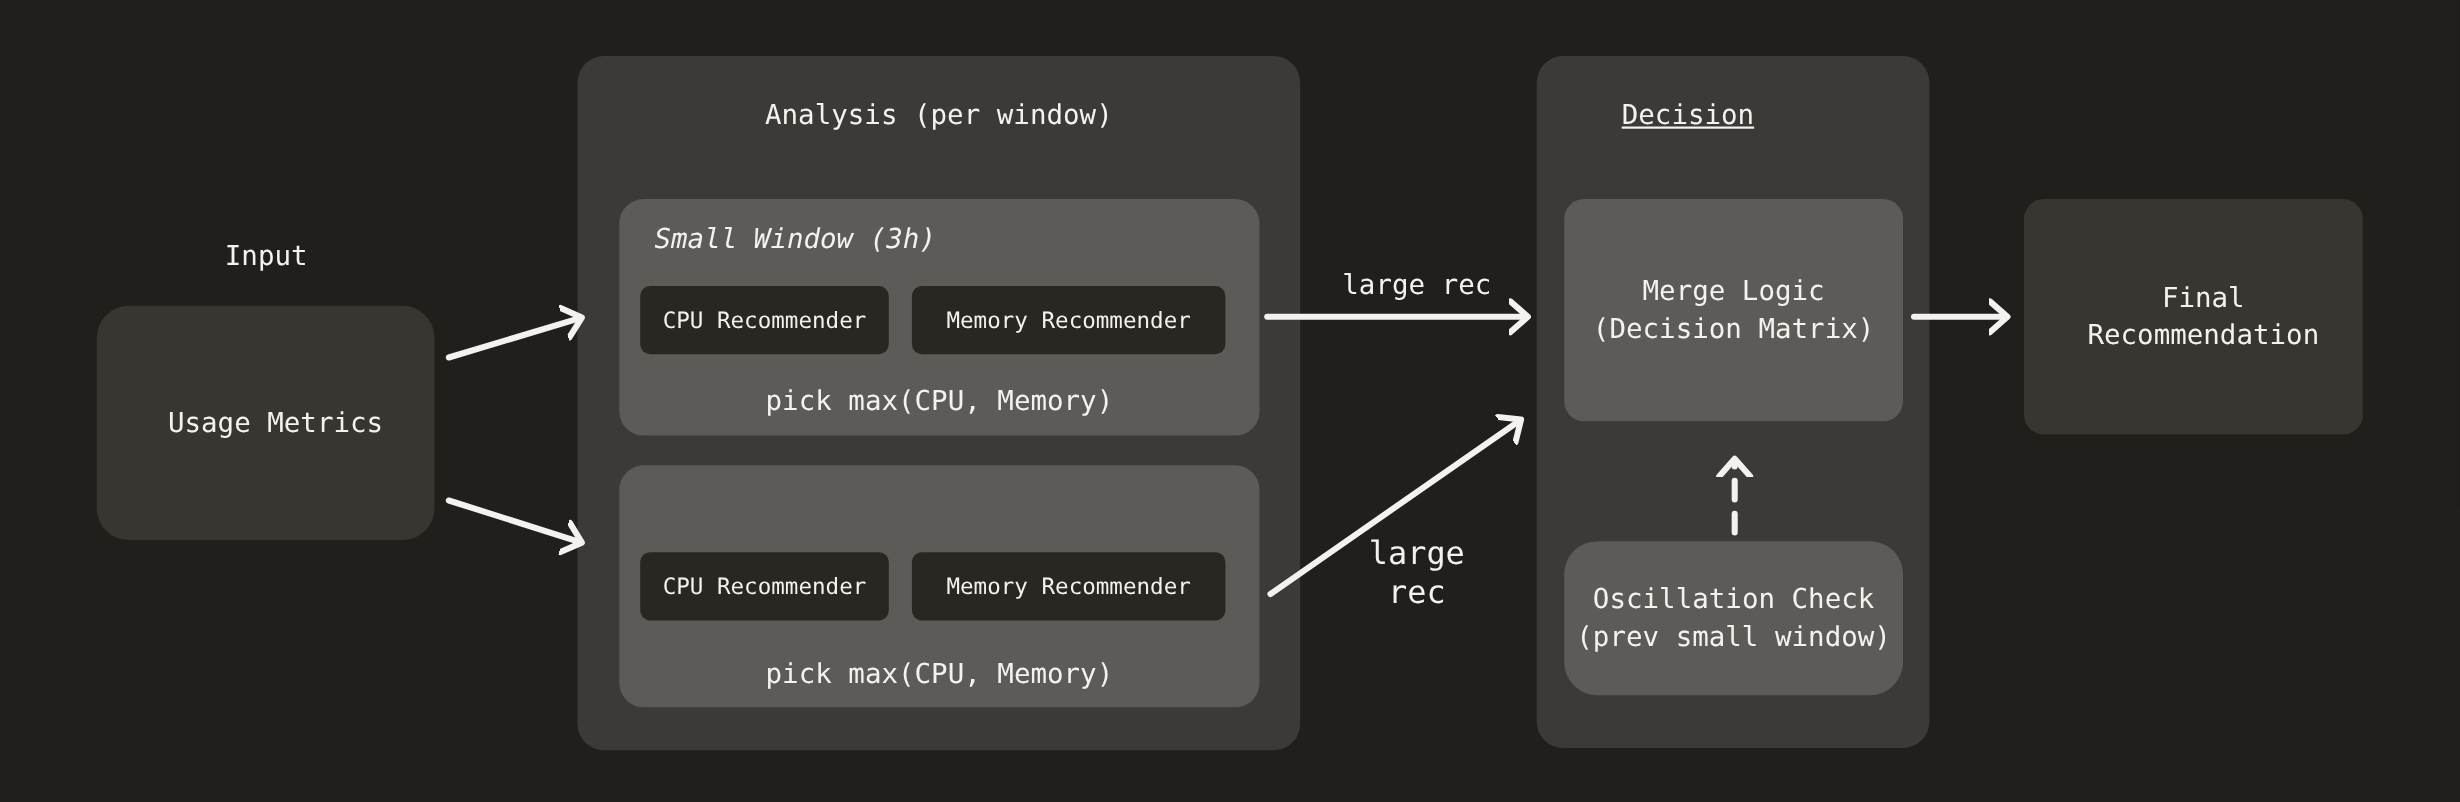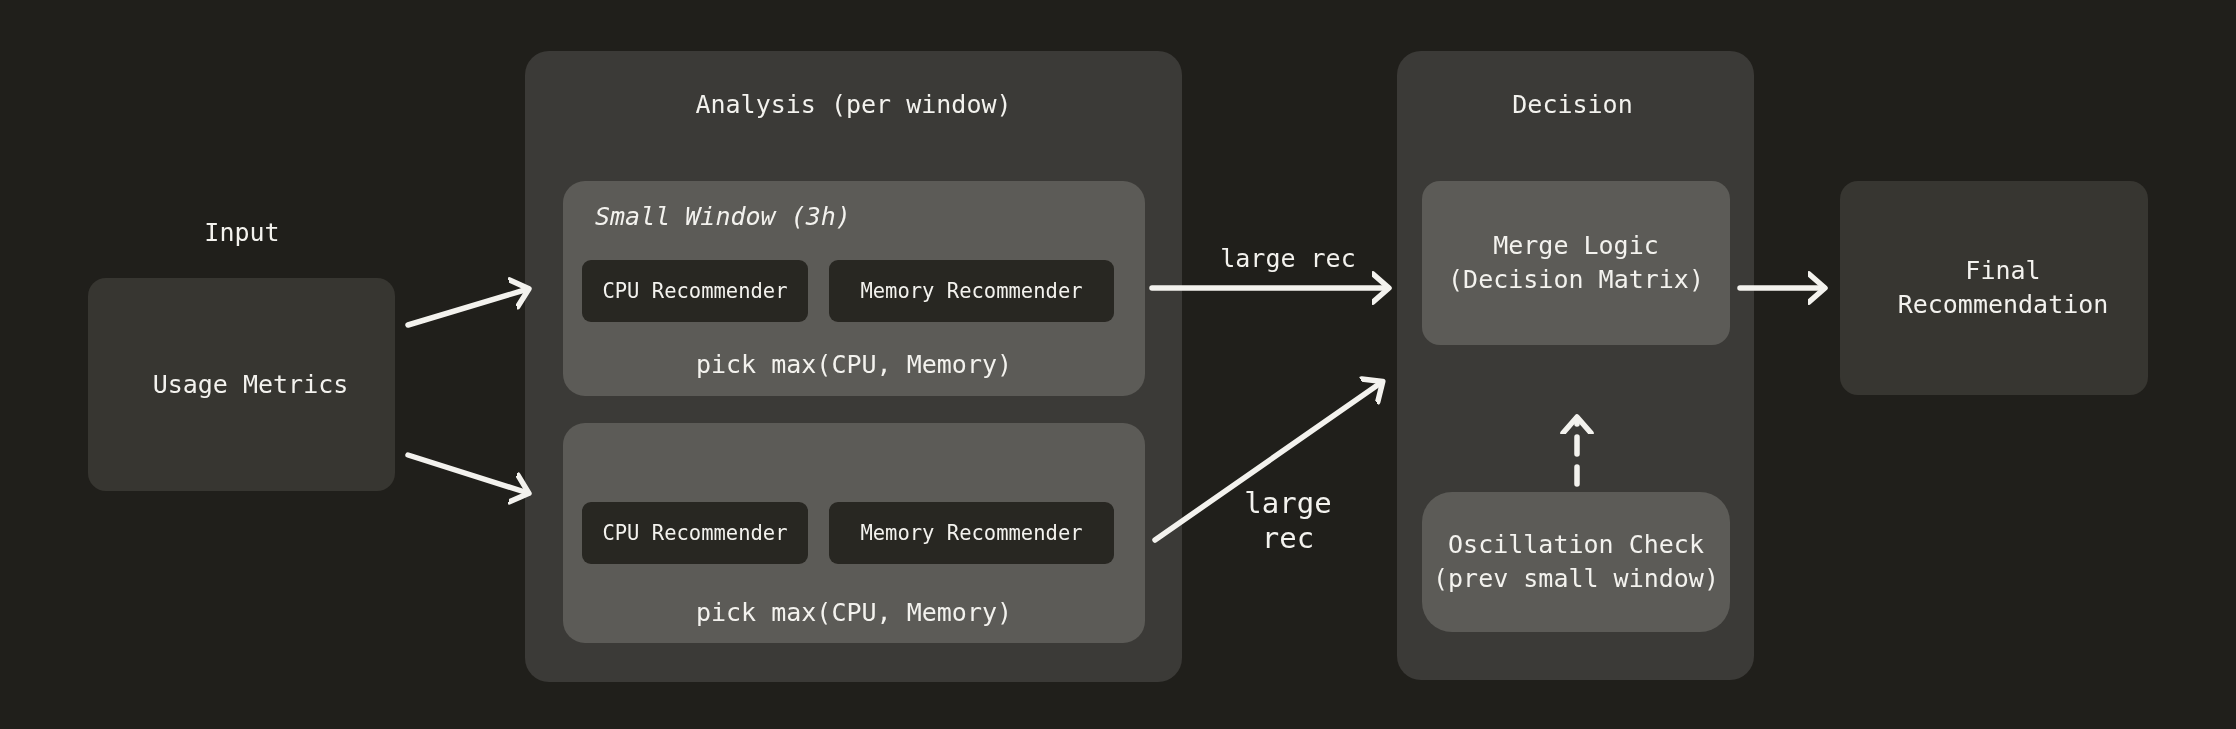--- a/index.html
+++ b/index.html
@@ -19,21 +19,21 @@
   .edge{stroke:#f3f2ee;stroke-width:5.5;stroke-linecap:round;fill:none;marker-end:url(#chev);}
   .edge-dashed{stroke-dasharray:17 13;}
   svg.overlay{position:absolute;left:0;top:0;pointer-events:none;}
 </style>
 </head>
 <body>
 
 <div class="stage">
 
   <div class="abs txt center-text" style="left:142px;top:216px;width:200px;">Input</div>
-  <div class="abs node txt" style="left:88px;top:278px;width:307px;height:213px;">
+  <div class="abs node txt" style="left:88px;top:278px;width:307px;height:213px;border-radius:29px;">
     <span>Usage Metrics</span>
   </div>
 
   <div class="abs container" style="left:525px;top:51px;width:657px;height:631px;"></div>
   <div class="abs title" style="left:525px;top:90px;width:657px;">Analysis (per window)</div>
 
   <div class="abs panel" style="left:563px;top:181px;width:582px;height:215px;"></div>
   <div class="abs txt" style="left:595px;top:200px;white-space:nowrap;font-style:italic;">Small Window (3h)</div>
   <div class="abs btn" style="left:582px;top:260px;width:226px;height:62px;">
     <span>CPU Recommender</span>
@@ -49,23 +49,23 @@
   </div>
   <div class="abs btn" style="left:829px;top:502px;width:285px;height:62px;">
     <span>Memory Recommender</span>
   </div>
   <div class="abs txt center-text" style="left:563px;top:596px;width:582px;">pick max(CPU, Memory)</div>
 
   <div class="abs txt center-text" style="left:1188px;top:242px;width:200px;">large rec</div>
   <div class="abs center-text" style="left:1228px;top:486px;width:120px;font-size:29px;line-height:35px;">large rec</div>
 
   <div class="abs container" style="left:1397px;top:51px;width:357px;height:629px;"></div>
-  <div class="abs title" style="left:1394px;top:90px;width:357px;">Decision</div>
+  <div class="abs title" style="left:1356px;top:90px;width:357px;text-decoration:underline;">Decision</div>
 
-  <div class="abs panel txt" style="left:1422px;top:181px;width:308px;height:164px;display:flex;align-items:center;justify-content:center;border-radius:18px;">
+  <div class="abs panel txt" style="left:1422px;top:181px;width:308px;height:202px;display:flex;align-items:center;justify-content:center;border-radius:18px;">
     <span class="center-text" style="width:282px;">Merge Logic (Decision Matrix)</span>
   </div>
 
   <div class="abs panel txt" style="left:1422px;top:492px;width:308px;height:140px;display:flex;align-items:center;justify-content:center;border-radius:30px;">
     <span class="center-text" style="width:292px;">Oscillation Check (prev small window)</span>
   </div>
 
   <div class="abs node txt" style="left:1840px;top:181px;width:308px;height:214px;">
     <span class="center-text" style="width:262px;">Final Recommendation</span>
   </div>

